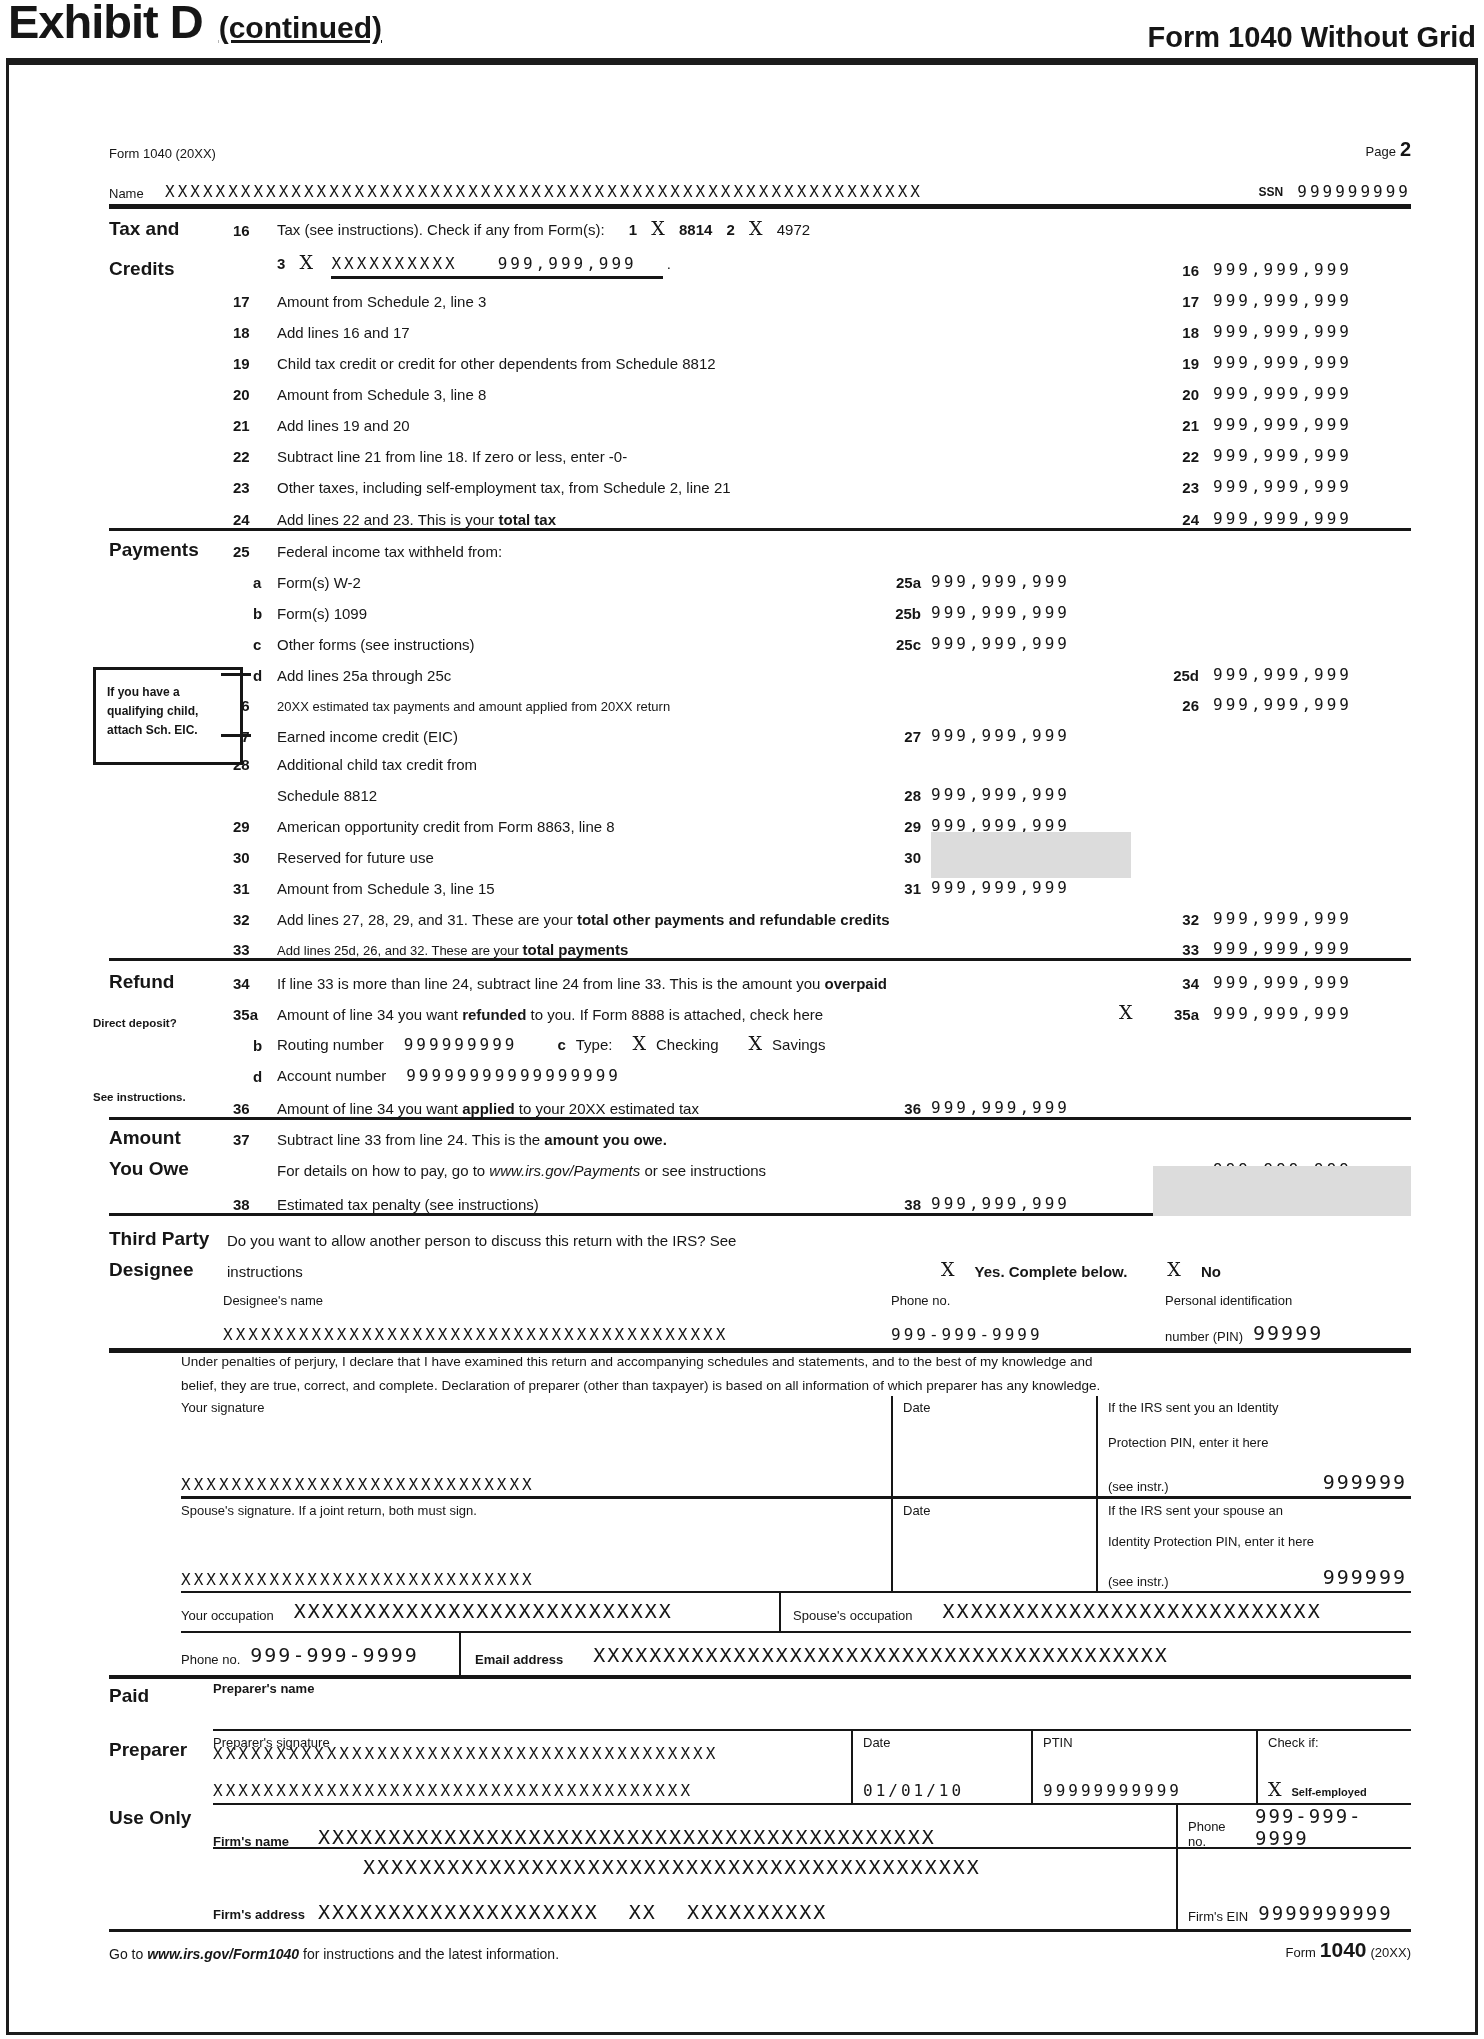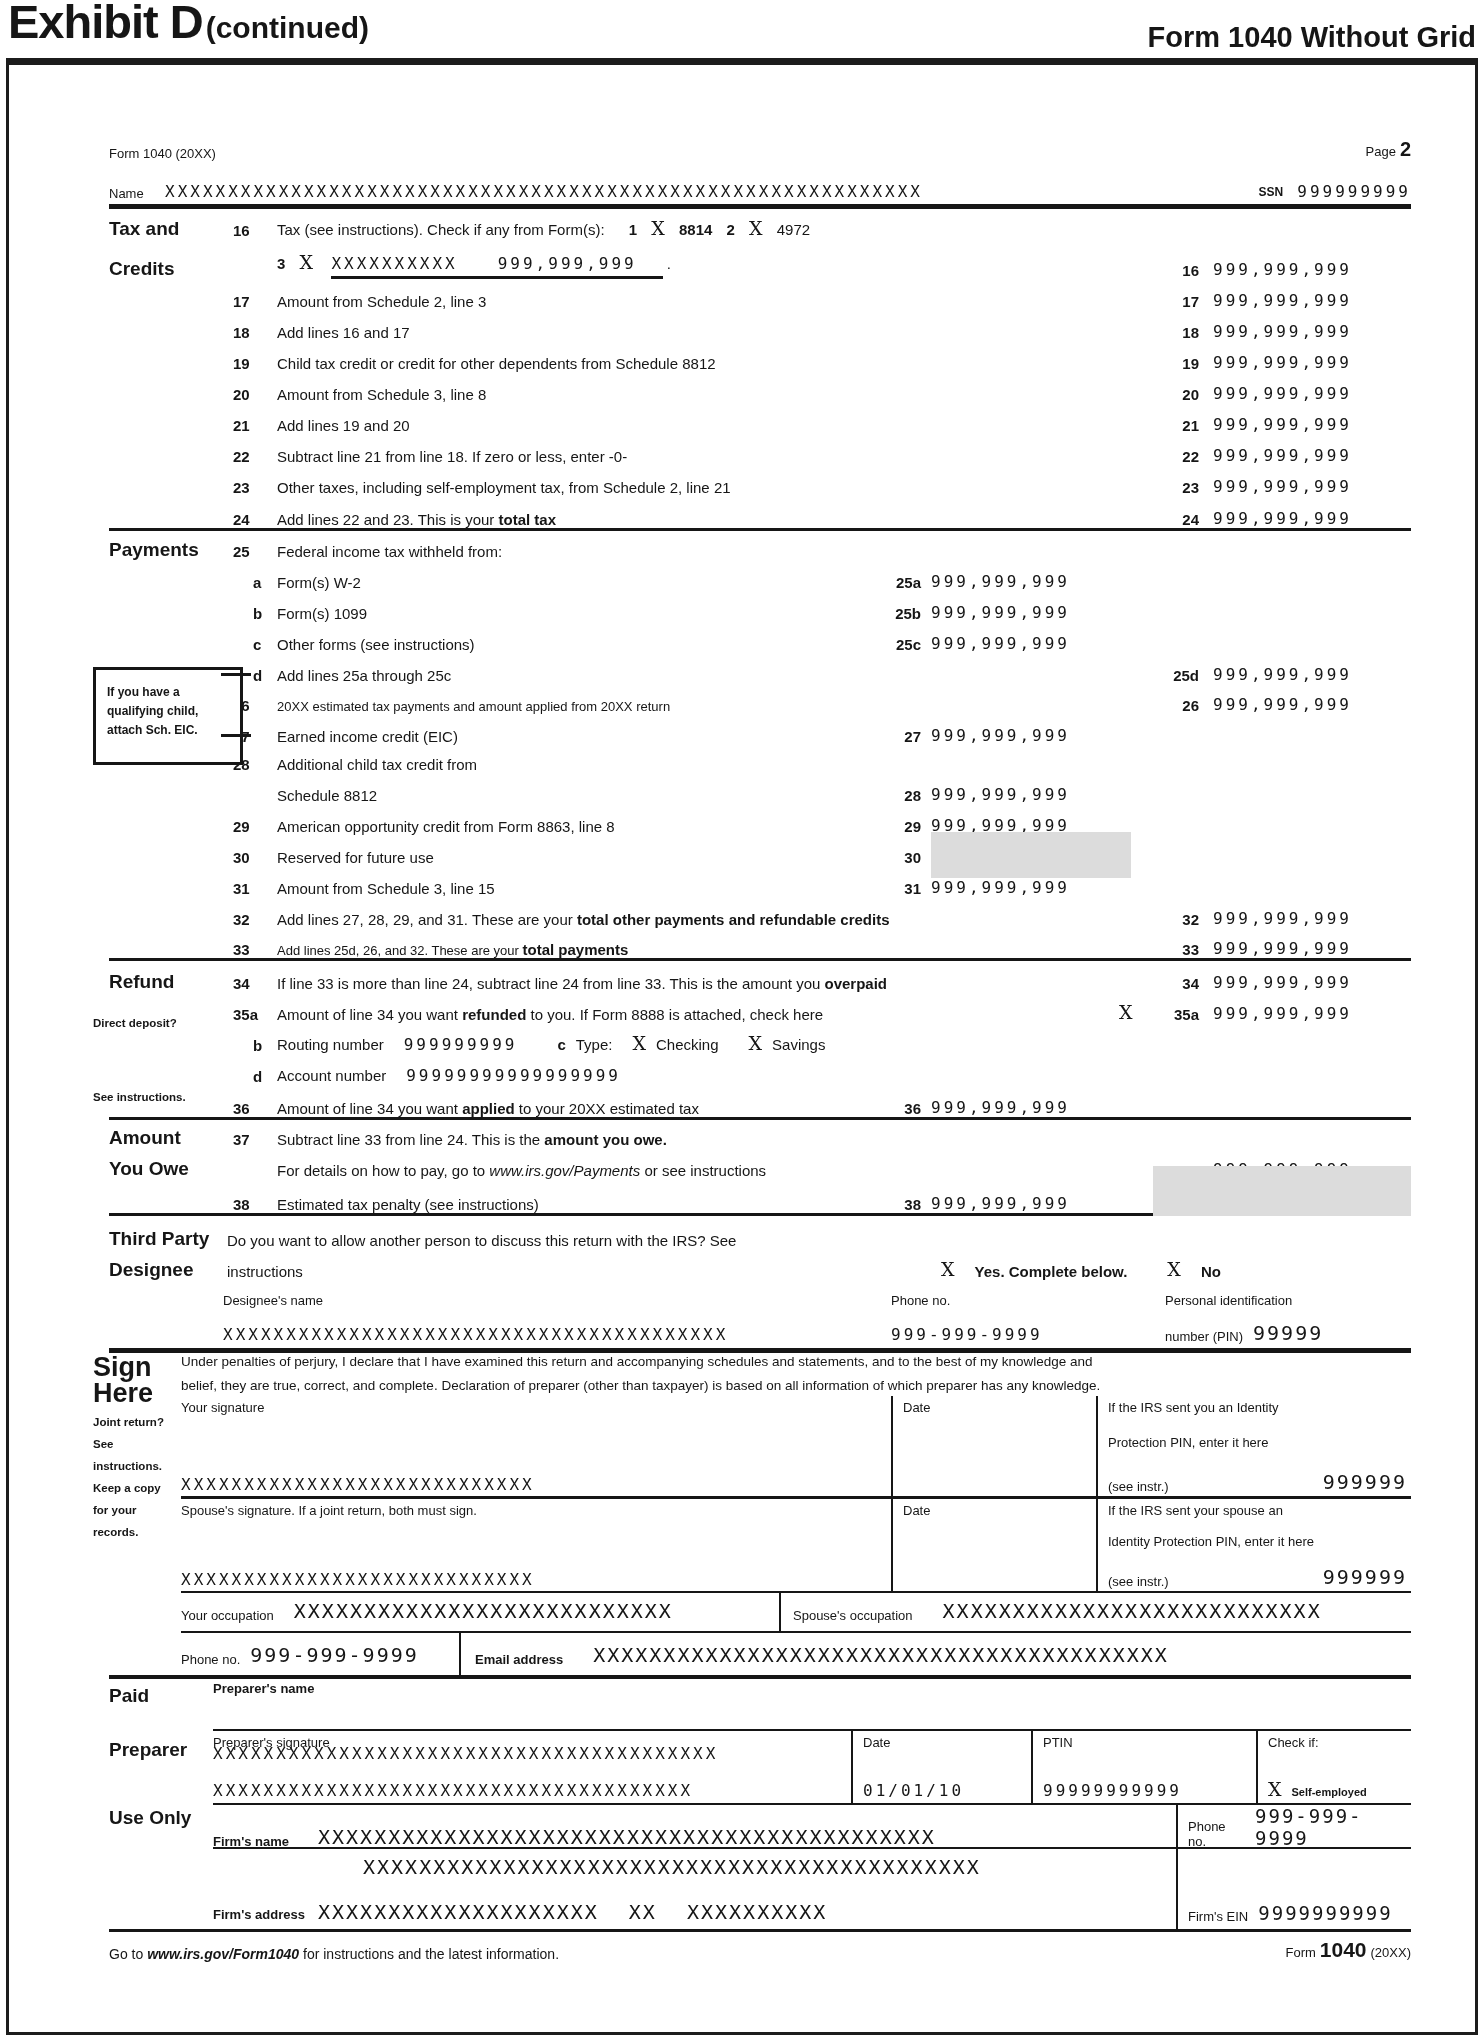--- a/index.html
+++ b/index.html
@@ -1,21 +1,21 @@
 <!DOCTYPE html>
 <html><head>
 <meta charset="utf-8">
 <style>
   html,body{margin:0;padding:0;}
   body{width:1484px;height:2039px;background:#fff;color:#161616;
        font-family:"Liberation Sans",sans-serif;position:relative;overflow:hidden;}
   
   .top-head{position:absolute;top:0;left:0;right:0;height:58px;}
   .exhibit-title{position:absolute;left:8px;top:-6px;font-size:47px;font-weight:bold;letter-spacing:-1px;}
-  .exhibit-cont{font-size:30px;font-weight:bold;letter-spacing:0;margin-left:3px;}
+  .exhibit-cont{font-size:30px;font-weight:bold;letter-spacing:0;margin-left:16px;text-decoration:underline;}
   .head-right{position:absolute;right:8px;bottom:4px;font-size:29px;font-weight:bold;}
   
   .main-box{position:absolute;left:6px;right:6px;top:58px;bottom:4px;
             border:3px solid #1c1c1c;border-top:7px solid #1c1c1c;}
   .form-content{position:relative;margin:66px 64px 0 100px;}
   
   .row{display:flex;align-items:flex-end;line-height:1.05;}
   .row>div{box-sizing:border-box;}
   .c-sec{width:118px;flex:none;font-weight:bold;font-size:19px;}
   .c-num{width:50px;flex:none;font-weight:bold;font-size:15px;padding-left:6px;}
@@ -402,31 +402,20 @@
     <div class="tp-name val">XXXXXXXXXXXXXXXXXXXXXXXXXXXXXXXXXXXXXXXX</div>
     <div class="tp-phone val">999-999-9999</div>
     <div class="tp-pin">
           <span class="lab13">number (PIN)</span>
           <span class="gap10"></span>
           <span class="val val-s">99999</span>
         </div>
   </div>
 
   <div class="sign-block">
-    <div class="sign-sidebar">
-      <div class="sign-title"><span>Sign</span><br><span>Here</span></div>
-      <div class="sign-note">
-        <div>Joint return?</div>
-            <div>See</div>
-            <div>instructions.</div>
-            <div>Keep a copy</div>
-            <div>for your</div>
-            <div>records.</div>
-      </div>
-    </div>
     <div class="perjury">Under penalties of perjury, I declare that I have examined this return and accompanying schedules and statements, and to the best of my knowledge and</div>
     <div class="perjury" style="margin-top:10px">belief, they are true, correct, and complete. Declaration of preparer (other than taxpayer) is based on all information of which preparer has any knowledge.</div>
     <div class="sig-grid" style="height:100px;border-bottom:3px solid #161616;margin-top:4px">
       <div class="sig-cell">
             <span class="sig-lab">Your signature</span>
             <span class="val">XXXXXXXXXXXXXXXXXXXXXXXXXXXX</span>
           </div>
       <div class="sig-cell bl2">
             <span class="sig-lab">Date</span>
           </div>

